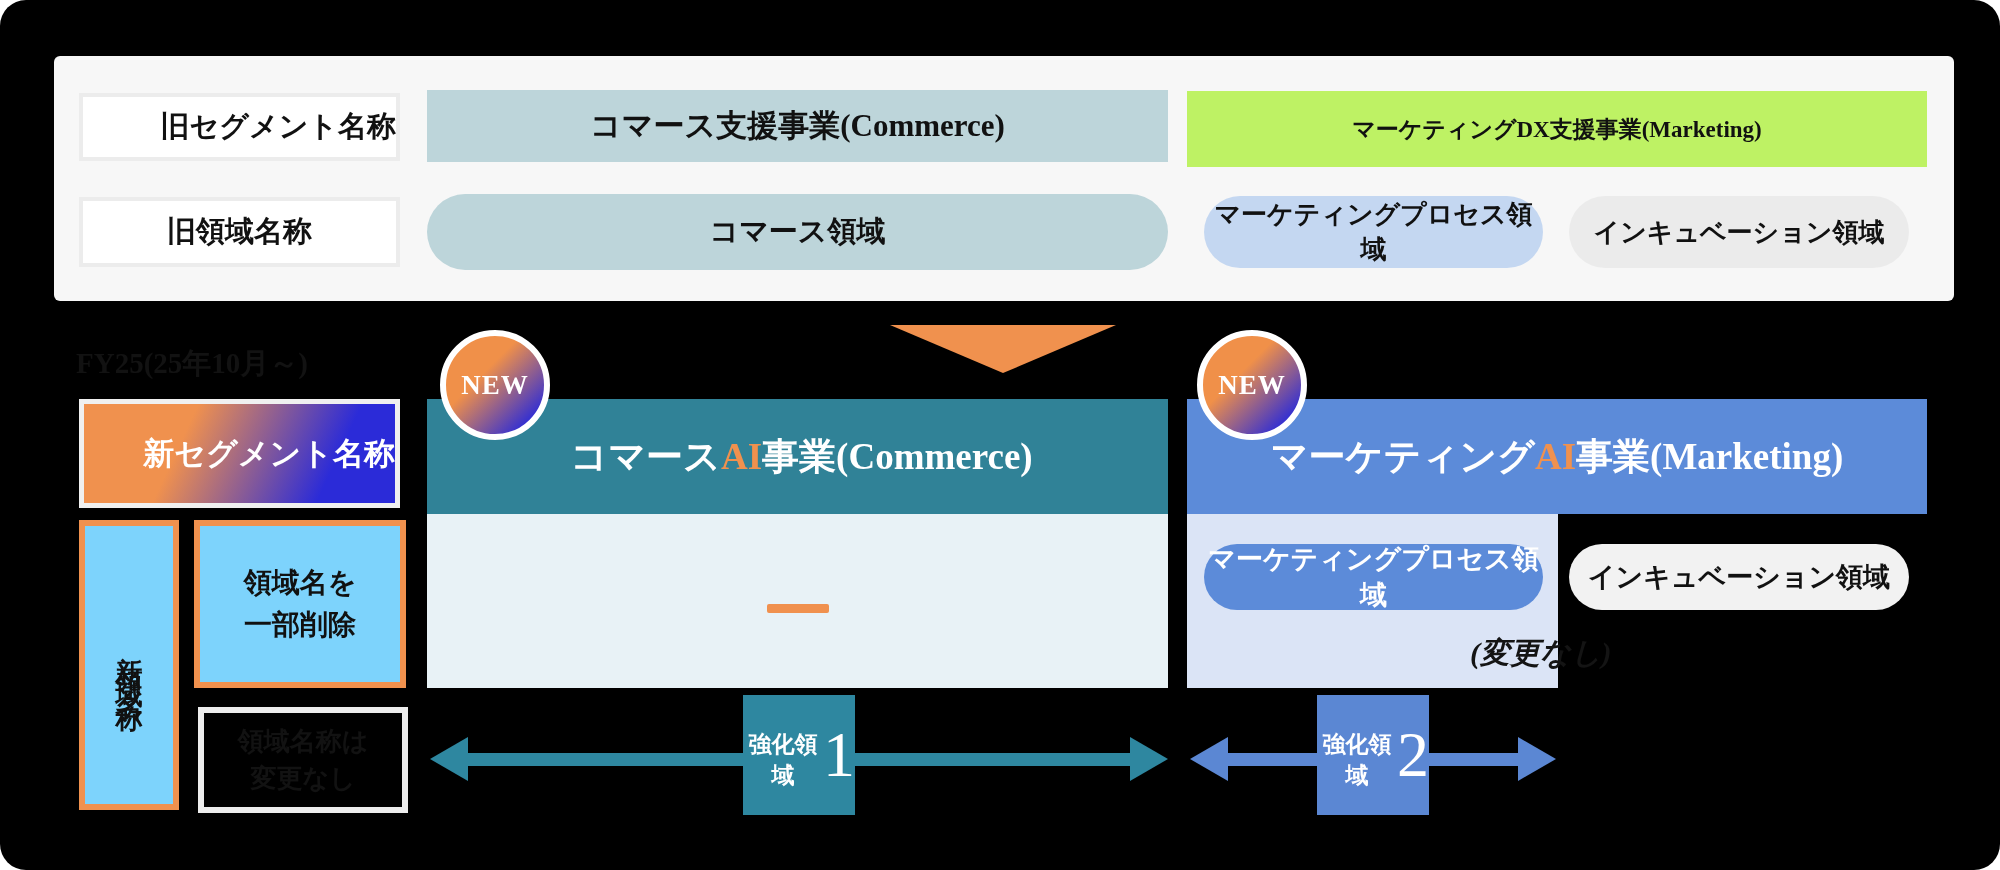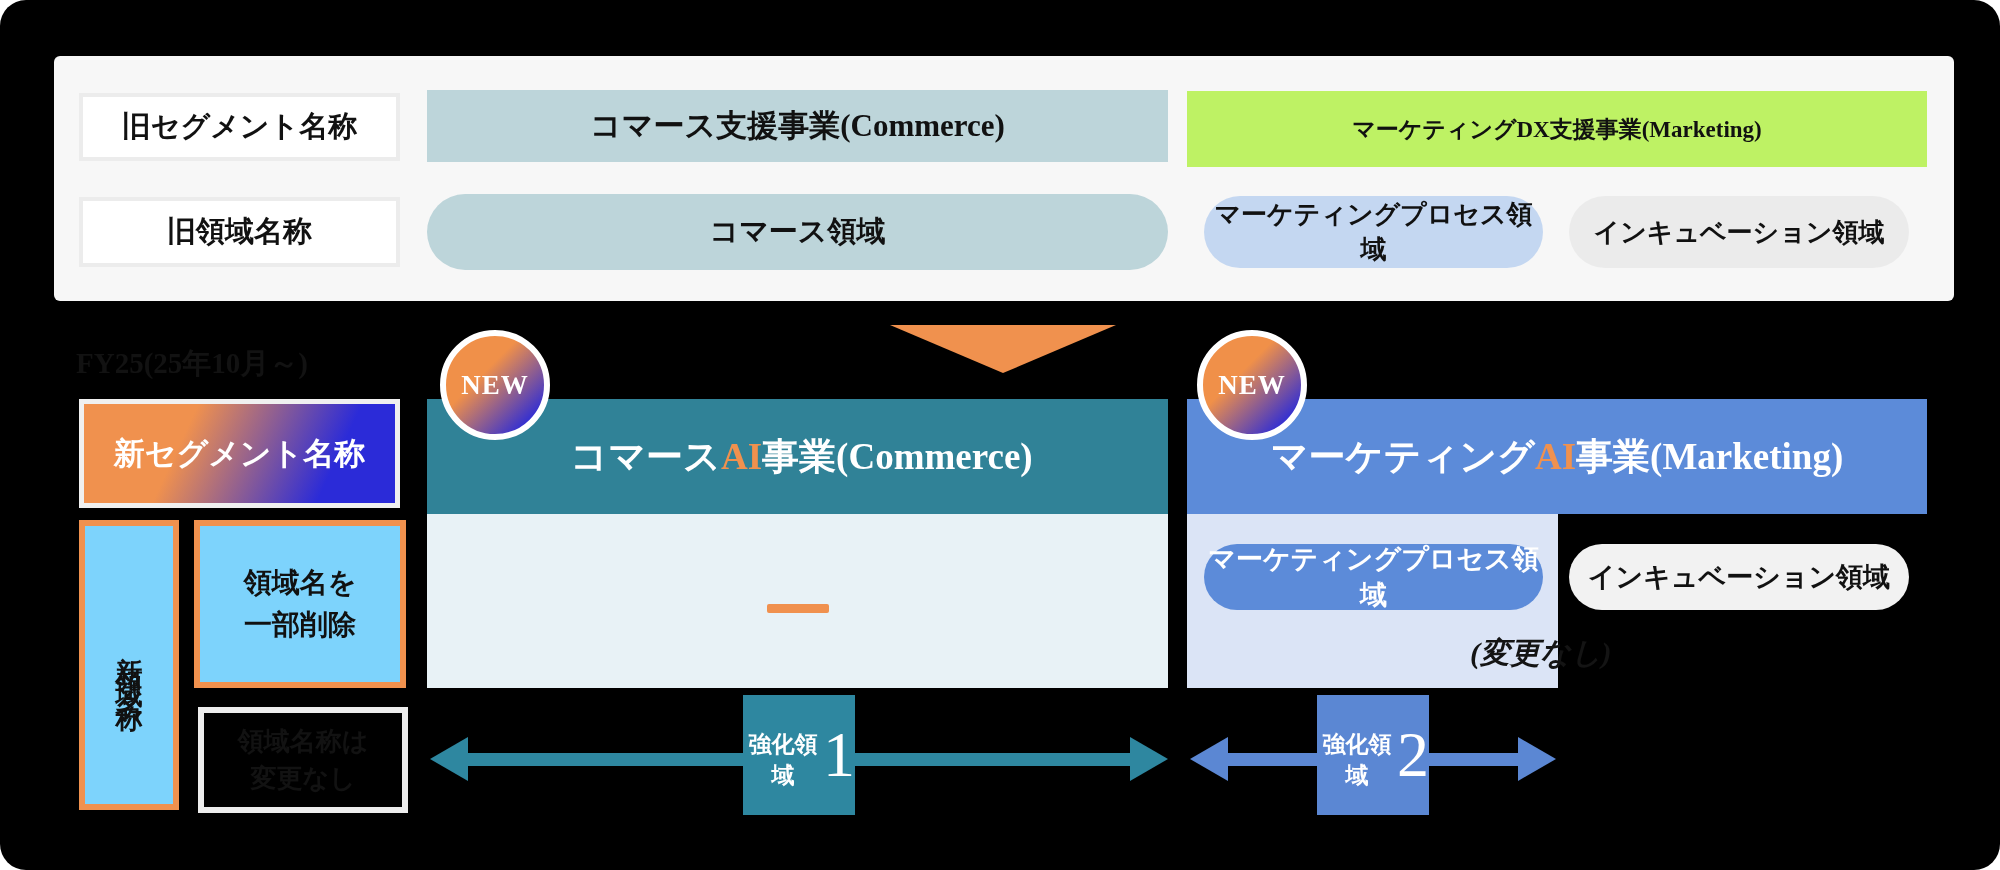--- a/index.html
+++ b/index.html
@@ -17,21 +17,21 @@
   .pill{border-radius:38px;color:#111;}
 
   
   .tri{left:890px;top:325px;width:0;height:0;border-left:113px solid transparent;border-right:113px solid transparent;border-top:48px solid #f0914e;}
 
   
   .ghost{color:#121212;}
 
   
   .grad-box{left:79px;top:399px;width:321px;height:109px;border:5px solid #f0f0f0;
-    background:linear-gradient(115deg,#f0914e 32%,#2b2bd8 78%);color:#fff;font-size:31px;}
+    background:linear-gradient(115deg,#f0914e 32%,#2b2bd8 78%);color:#fff;font-size:31px;justify-content:flex-end;}
   .hdr{top:399px;height:115px;color:#fff;font-size:37px;}
   .hdr-teal{left:427px;width:741px;background:#308297;padding-left:8px;}
   .hdr-blue{left:1187px;width:740px;background:#5c8bd9;}
   .ai{color:#f0914e;}
   .badge{width:110px;height:110px;border-radius:50%;border:6px solid #fff;
     background:linear-gradient(135deg,#f09049 38%,#2b2bd8 88%);color:#fff;font-size:27px;letter-spacing:1px;z-index:5;}
   .body-teal{left:427px;top:514px;width:741px;height:174px;background:#e8f2f6;flex-direction:column;}
   .dash{width:62px;height:9px;background:#f0914e;border-radius:2px;margin-top:14px;}
   .note-orange{color:#f0914e;font-size:28px;margin-top:48px;}
   .body-blue{left:1187px;top:514px;width:371px;height:174px;background:#dbe4f6;}
@@ -53,21 +53,21 @@
   .sbox .slabel{font-size:23px;margin-top:10px;}
   .sbox .snum{font-size:64px;line-height:66px;}
 </style>
 </head>
 <body>
 
 <div id="stage">
 
   <div class="abs panel"></div>
 
-  <div class="abs lblbox center b" style="top:93px;height:68px;">
+  <div class="abs lblbox center b" style="top:93px;height:68px;justify-content:flex-end;">
     <span>旧セグメント名称</span>
   </div>
   <div class="abs seg-teal center b" style="left:427px;top:90px;width:741px;height:72px;">
     <span>コマース支援事業(Commerce)</span>
   </div>
   <div class="abs seg-blue center b" style="left:1187px;top:91px;width:740px;height:76px;">
     <span>マーケティングDX支援事業(Marketing)</span>
   </div>
 
   <div class="abs lblbox center b" style="top:197px;height:70px;">

